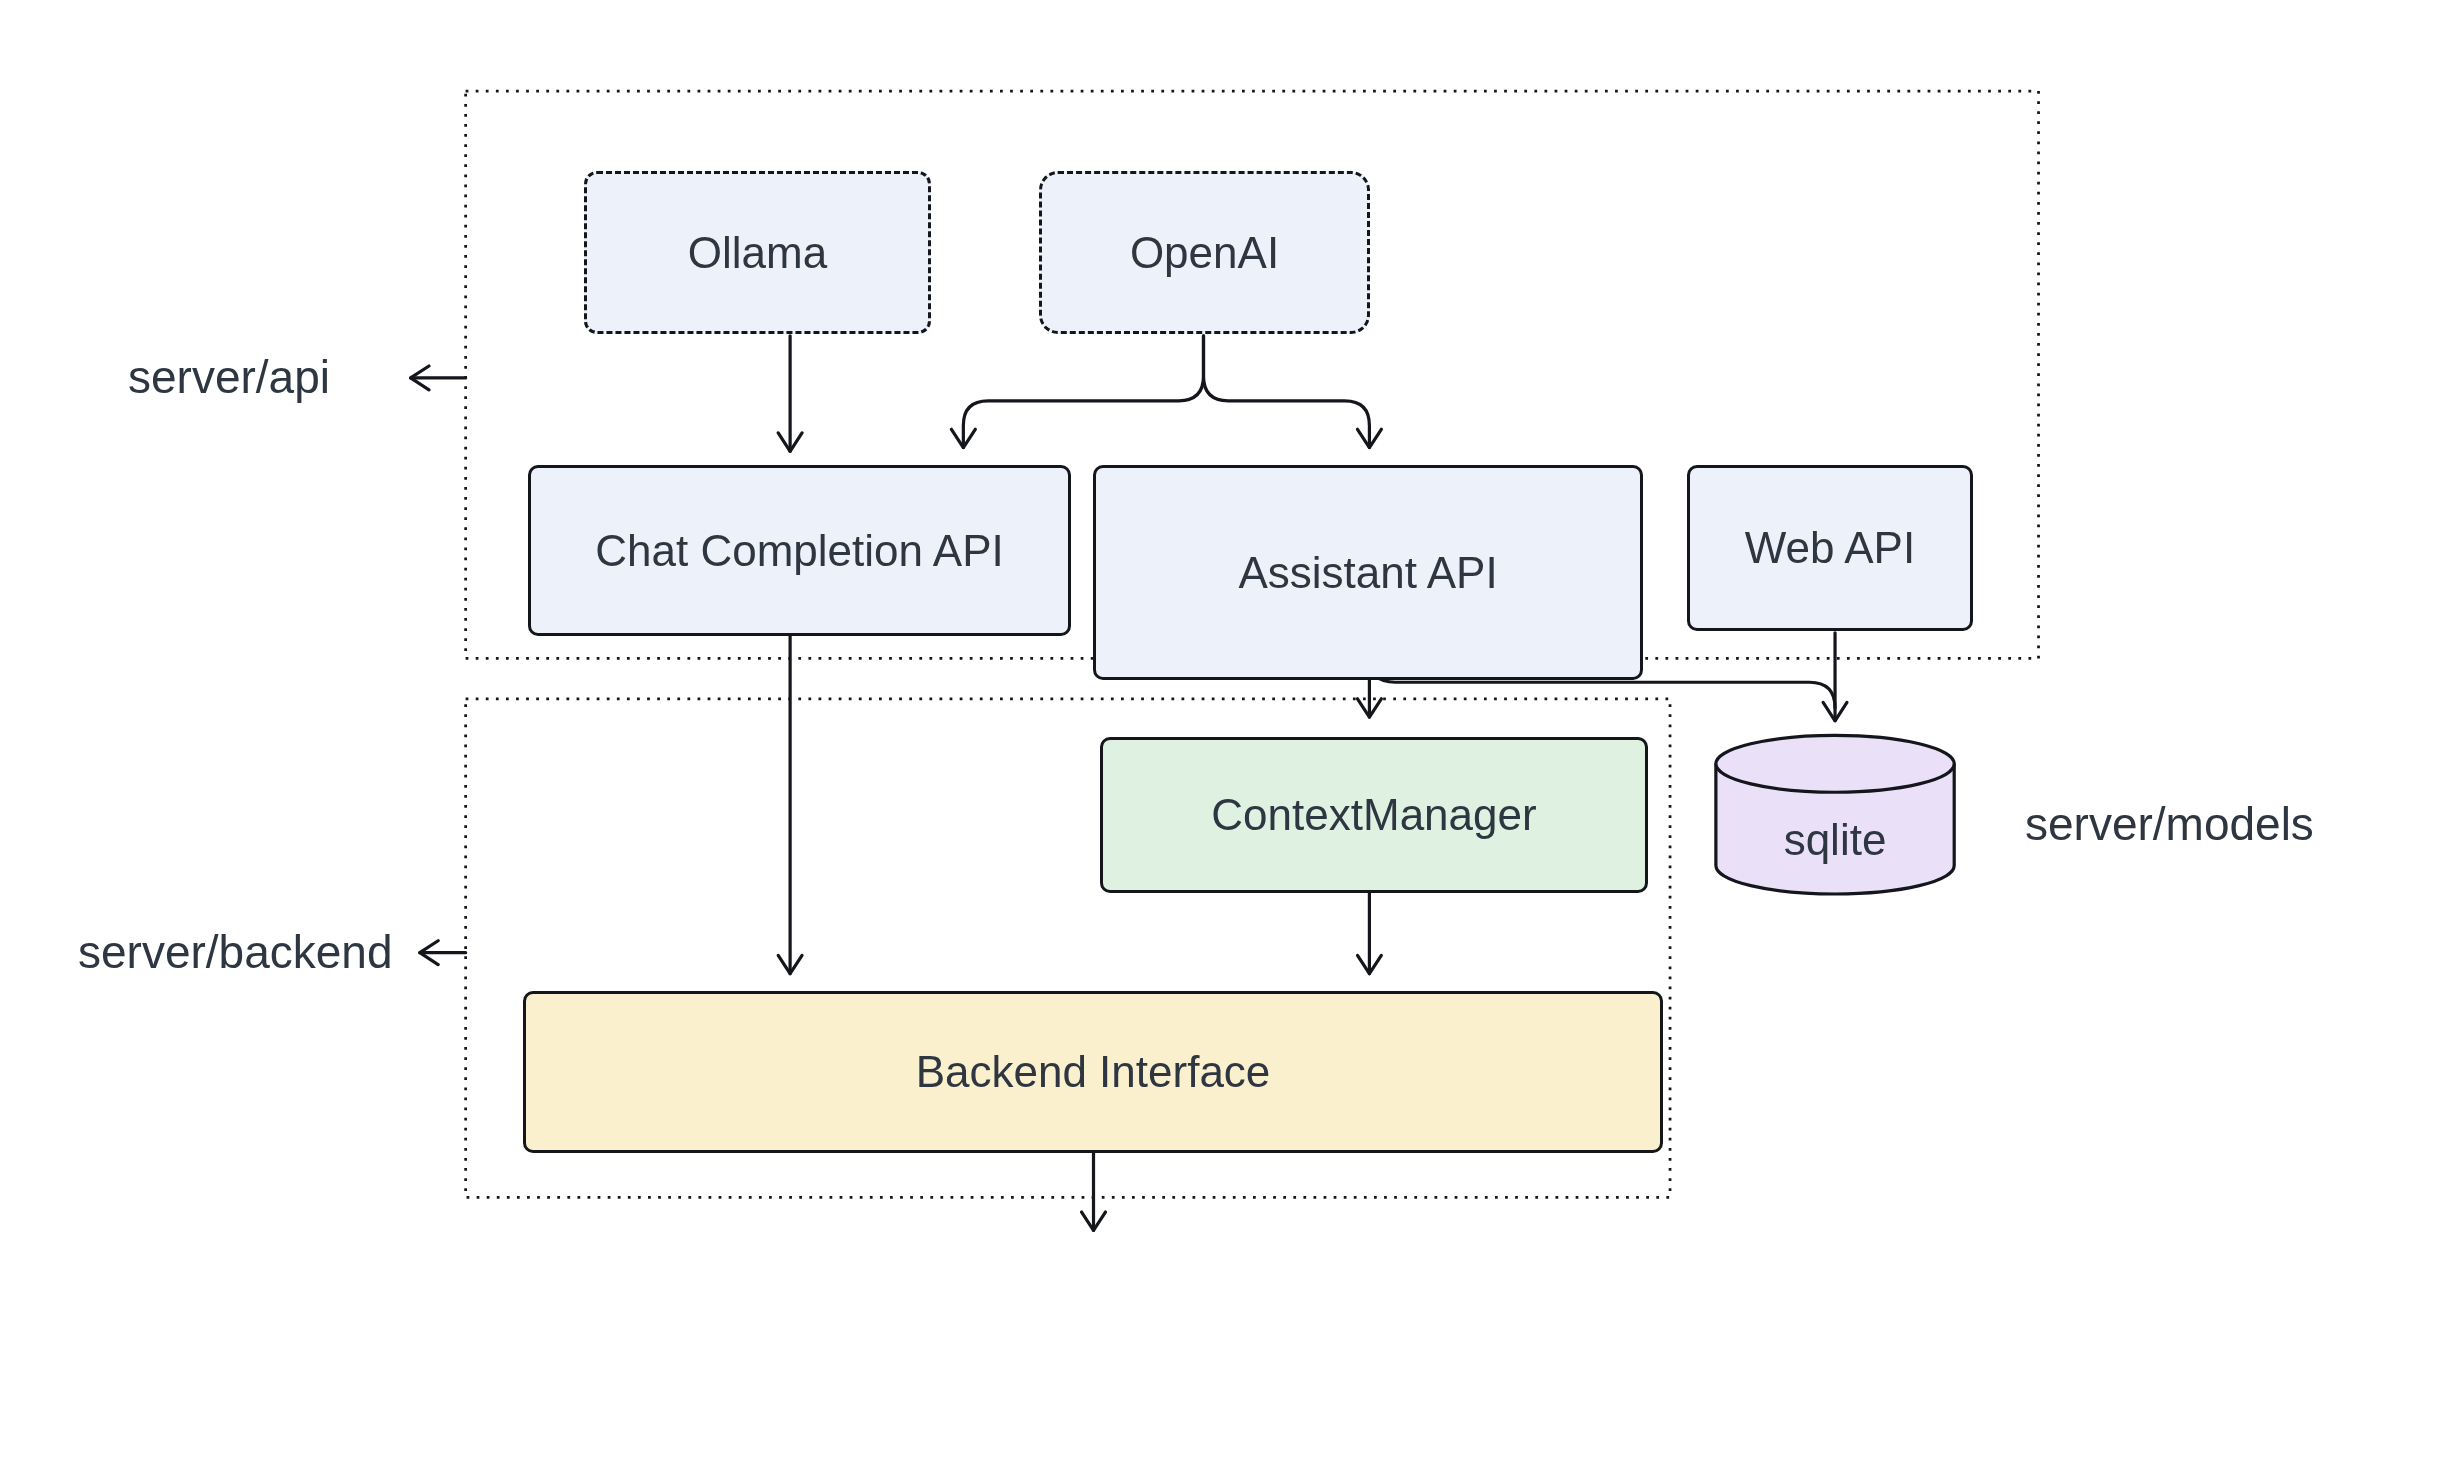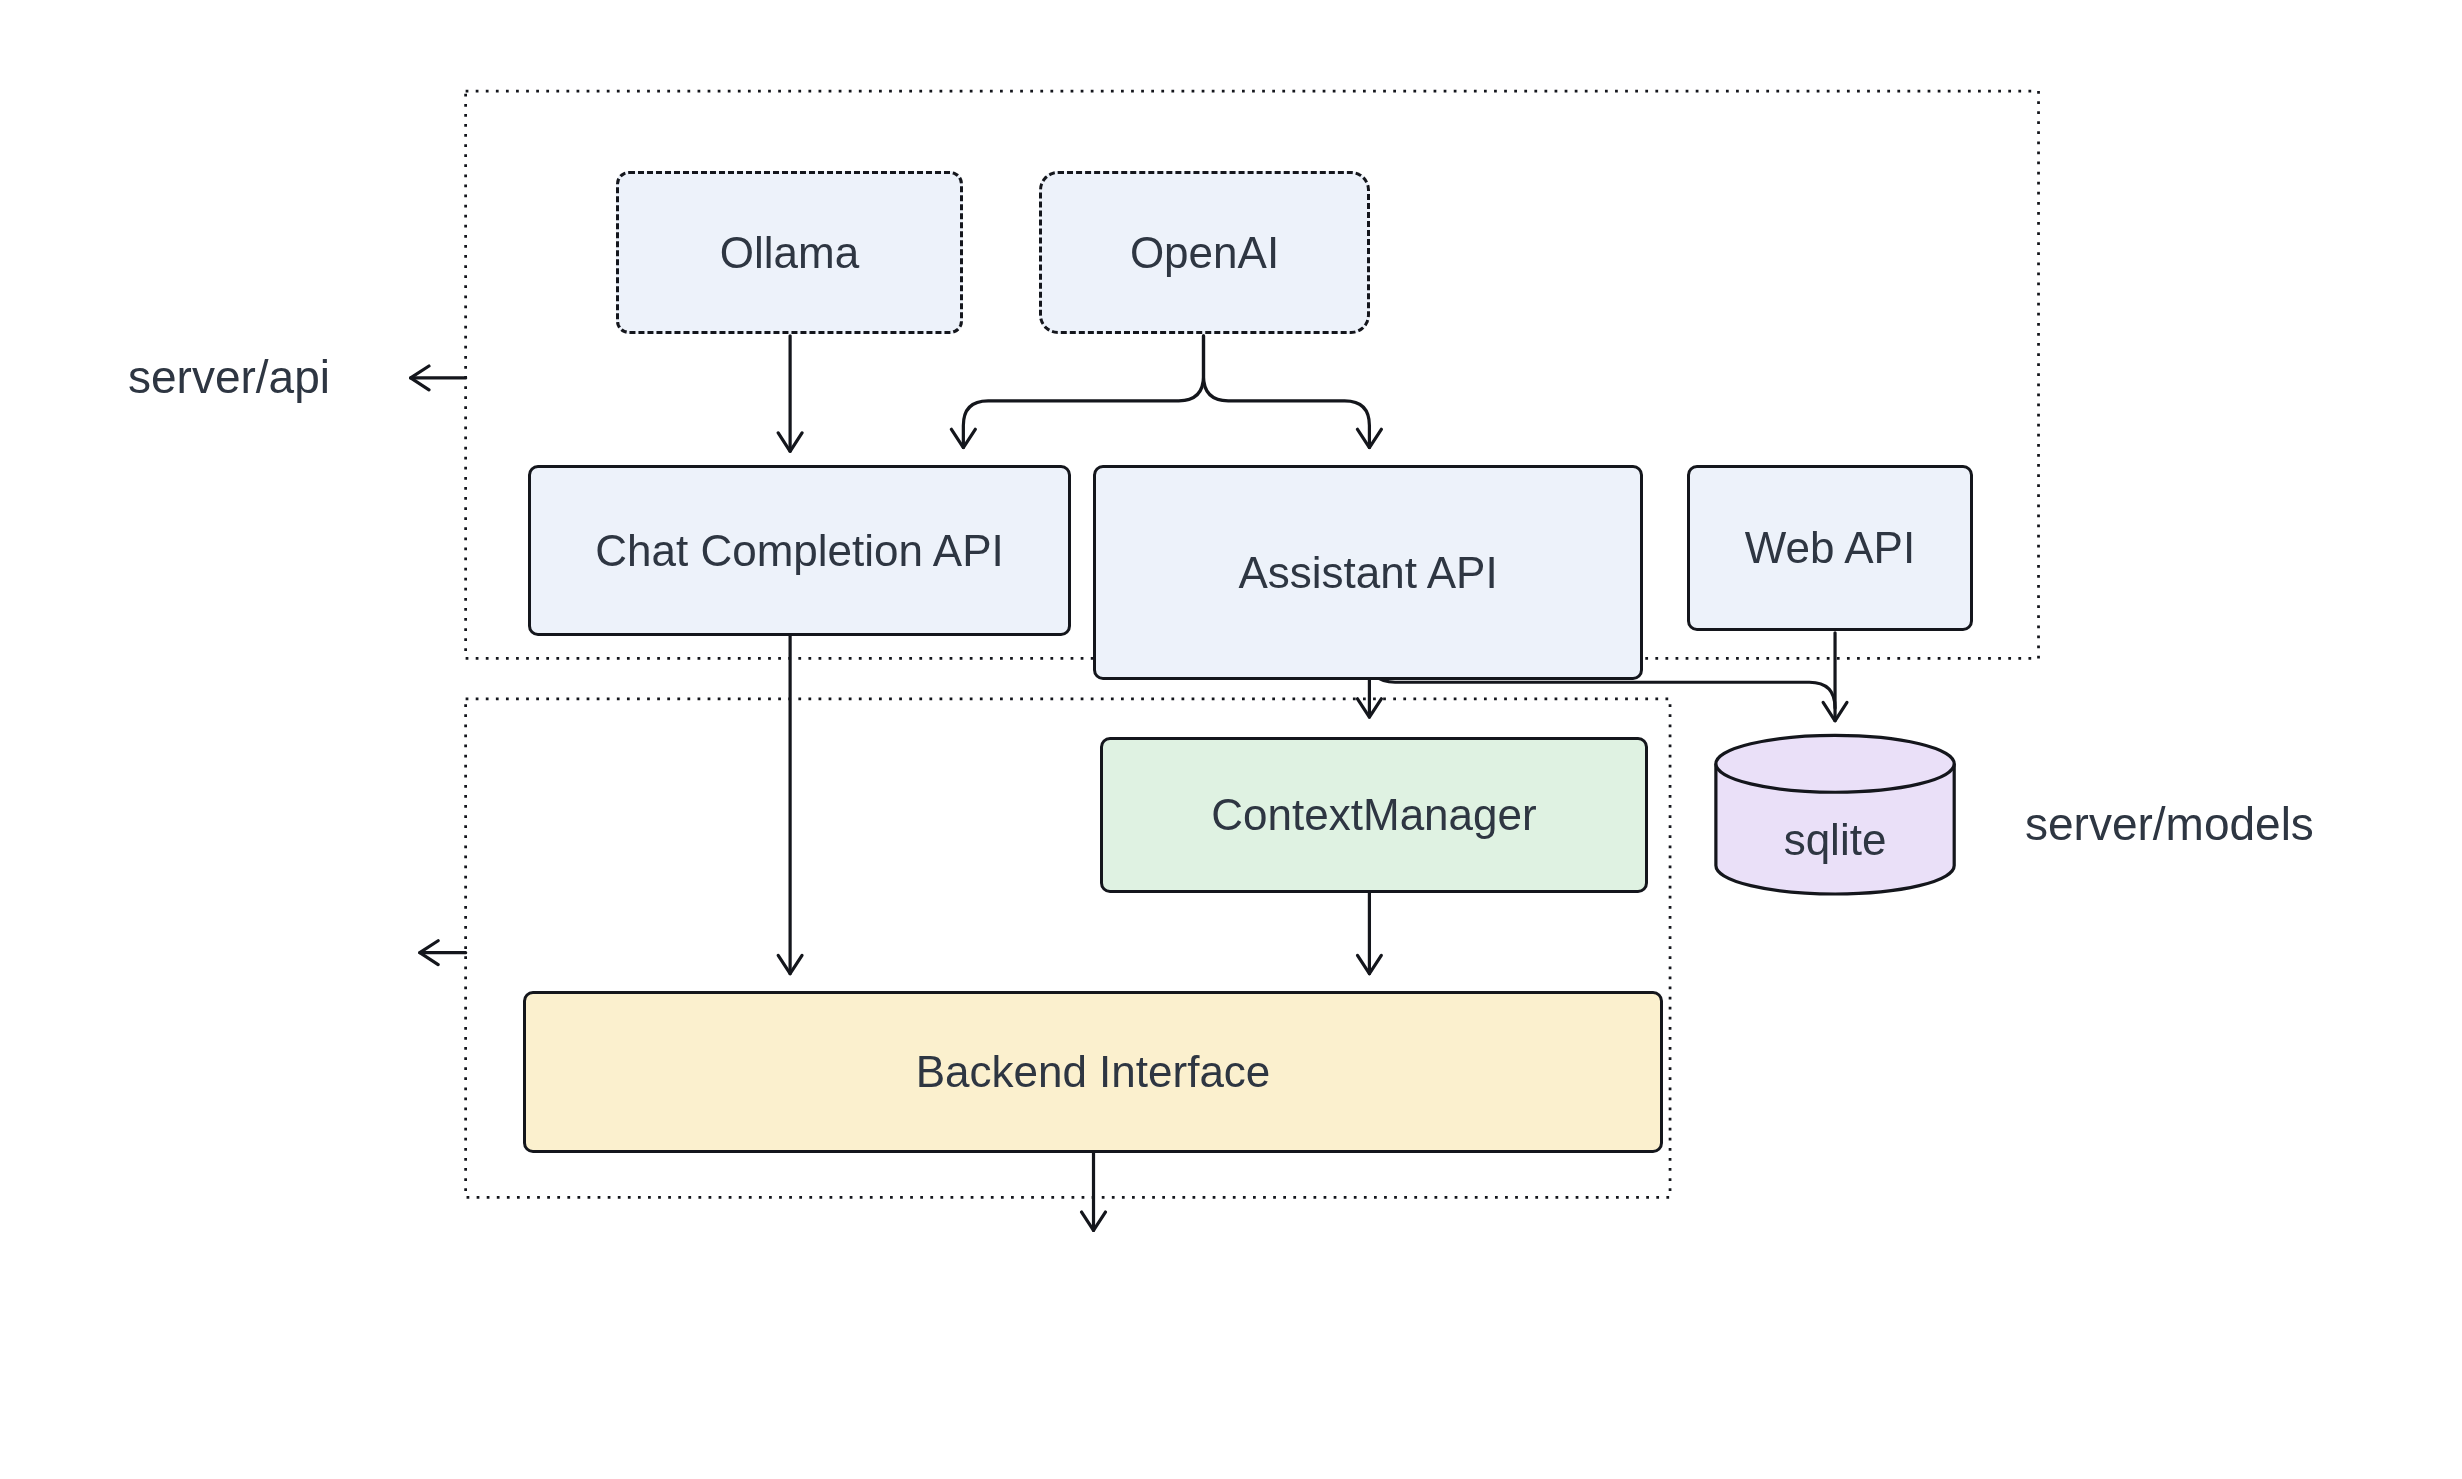--- a/index.html
+++ b/index.html
@@ -60,21 +60,21 @@
     <path class="edge" d="M1494 694 L1494 716 Q1494 744 1522 744 L1974 744 Q2002 744 2002 772"></path>
     <path class="edge" marker-end="url(#arrowhead)" d="M2002 690 L2002 786"></path>
     <path class="edge" marker-end="url(#arrowhead)" d="M862 694 L862 1062"></path>
     <path class="edge" marker-end="url(#arrowhead)" d="M1494 974 L1494 1062"></path>
     <path class="edge" marker-end="url(#arrowhead)" d="M1193 1258 L1193 1342"></path>
 
     <path class="edge" marker-end="url(#arrowhead)" d="M508 412 L448 412"></path>
     <path class="edge" marker-end="url(#arrowhead)" d="M508 1039 L458 1039"></path>
   </svg>
 
-  <div class="node dashed" style="left:616px; top:171px; width:347px; height:163px;">
+  <div class="node dashed" style="left:584px; top:171px; width:347px; height:163px;">
     <span>Ollama</span>
   </div>
   <div class="node dashed" style="left:1039px; top:171px; width:331px; height:163px;border-radius:19px;">
     <span>OpenAI</span>
   </div>
 
   <div class="node" style="left:528px; top:465px; width:543px; height:171px;">
     <span>Chat Completion API</span>
   </div>
   <div class="node" style="left:1093px; top:465px; width:550px; height:215px;">
@@ -88,16 +88,17 @@
     <span>ContextManager</span>
   </div>
   <div class="node yellow" style="left:523px; top:991px; width:1140px; height:162px;">
     <span>Backend Interface</span>
   </div>
 
 
   <div class="cyl-label" style="left:1716px; top:799px; width:238px; height:55px;">sqlite</div>
 
   <div class="side-label right" style="left:128px; top:352px; width:268px;">server/api</div>
+  <div class="side-label right" style="left:78px; top:927px; width:326px;">server/backend</div>
   <div class="side-label" style="left:2025px; top:799px; width:385px;">server/models</div>
 
 </div>
 
 
 </body></html>

